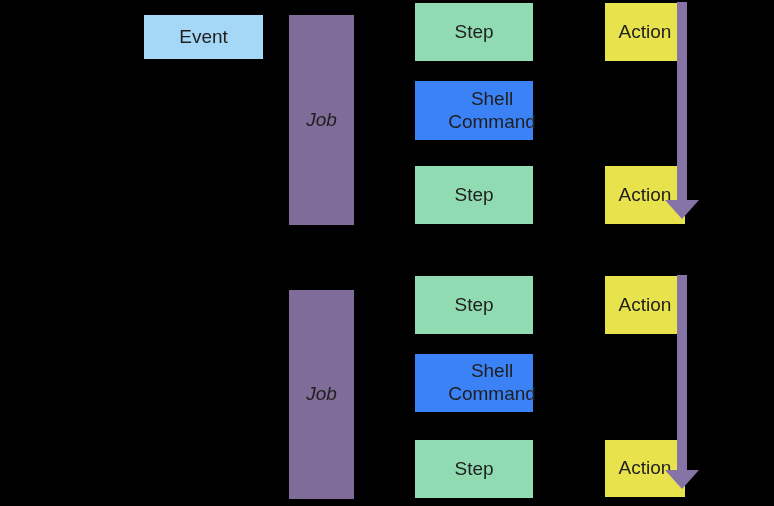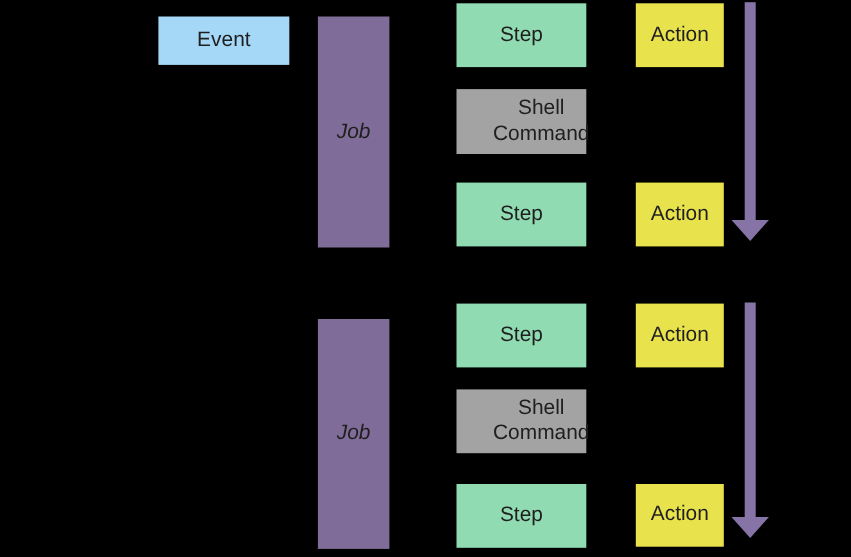--- a/index.html
+++ b/index.html
@@ -22,22 +22,22 @@
     justify-content: center;
     font-size: 19px;
     color: #1f1f1f;
     text-align: center;
     line-height: 1.2;
     box-sizing: border-box;
   }
   .event-box   { background: #a4d8f6; }
   .job-box     { background: #806c99; font-style: italic; }
   .step-box    { background: #90dbb1; }
-  .shell-box   { background: #a3a3a3; padding-left: 36px; }
-  .action-box  { background: #e8e24c; }
+  .shell-box   { background: #3b82f6; padding-left: 36px; }
+  .action-box  { background: #e8e24c; margin-left: 27px; }
   .arrow-shaft {
     position: absolute;
     width: 10px;
     background: #8674a6;
   }
   .arrow-head {
     position: absolute;
     width: 0;
     height: 0;
     border-left: 17px solid transparent;

